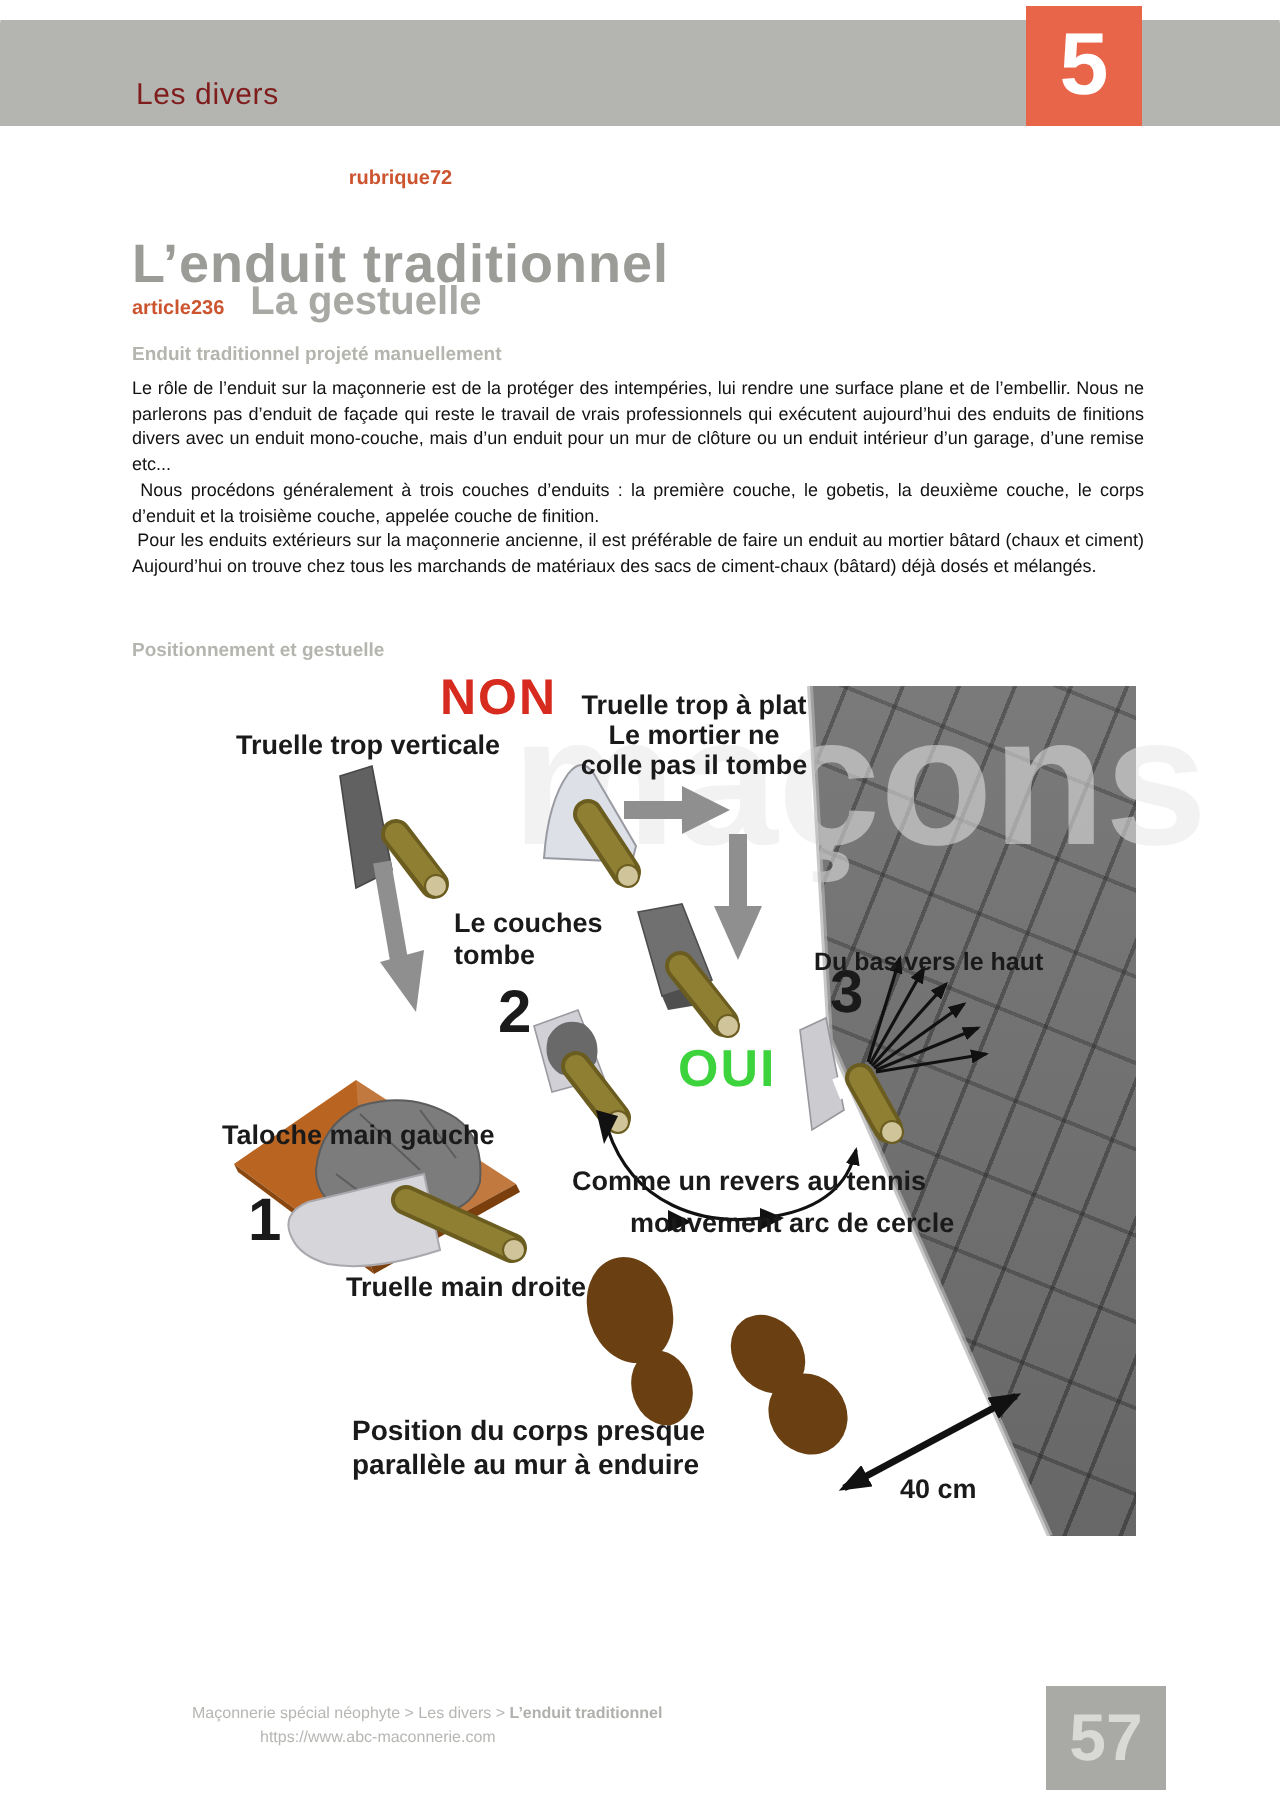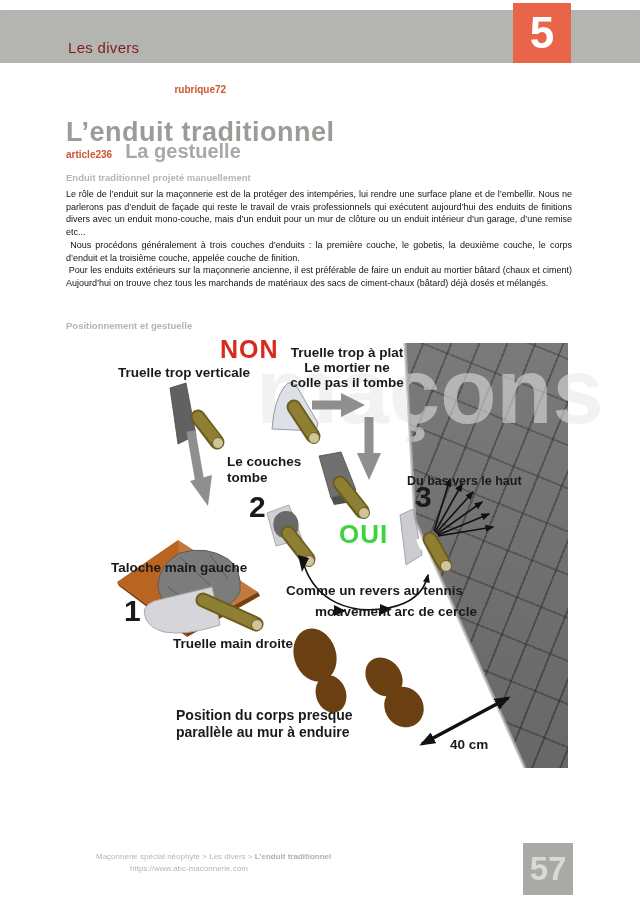--- a/index.html
+++ b/index.html
@@ -51,21 +51,21 @@
   .lbl-tmd{left:85px;top:293px;}
   .lbl-oui{left:251px;top:183px;font-size:26px;color:#3dd33d;letter-spacing:1px;}
   .lbl-revers{left:198px;top:240px;}
   .lbl-arc{left:205px;top:261px;padding-left:22px;}
   .lbl-pos{left:88px;top:364px;font-size:14px;line-height:17px;}
   .lbl-40{left:362px;top:394px;}
   
   .footer-crumb{position:absolute;left:96px;top:852px;font-size:8px;color:#b6b6b2;}
   .footer-crumb b{font-weight:bold;color:#b0b0ac;}
   .footer-url{position:absolute;left:96px;top:864px;font-size:8px;color:#b6b6b2;margin-left:34px;}
-  .page-num-box{position:absolute;left:523px;top:843px;width:50px;height:52px;background:#a9a9a5;
+  .page-num-box{position:absolute;left:523px;top:843px;width:60px;height:52px;background:#a9a9a5;
     display:flex;align-items:center;justify-content:center;}
   .page-num-box span{color:#d9d9d5;font-size:33px;font-weight:bold;}
 </style>
 </head>
 <body>
 
 <div class="page">
 
   <div class="header-bar">
     <div class="section-label">Les divers</div>

